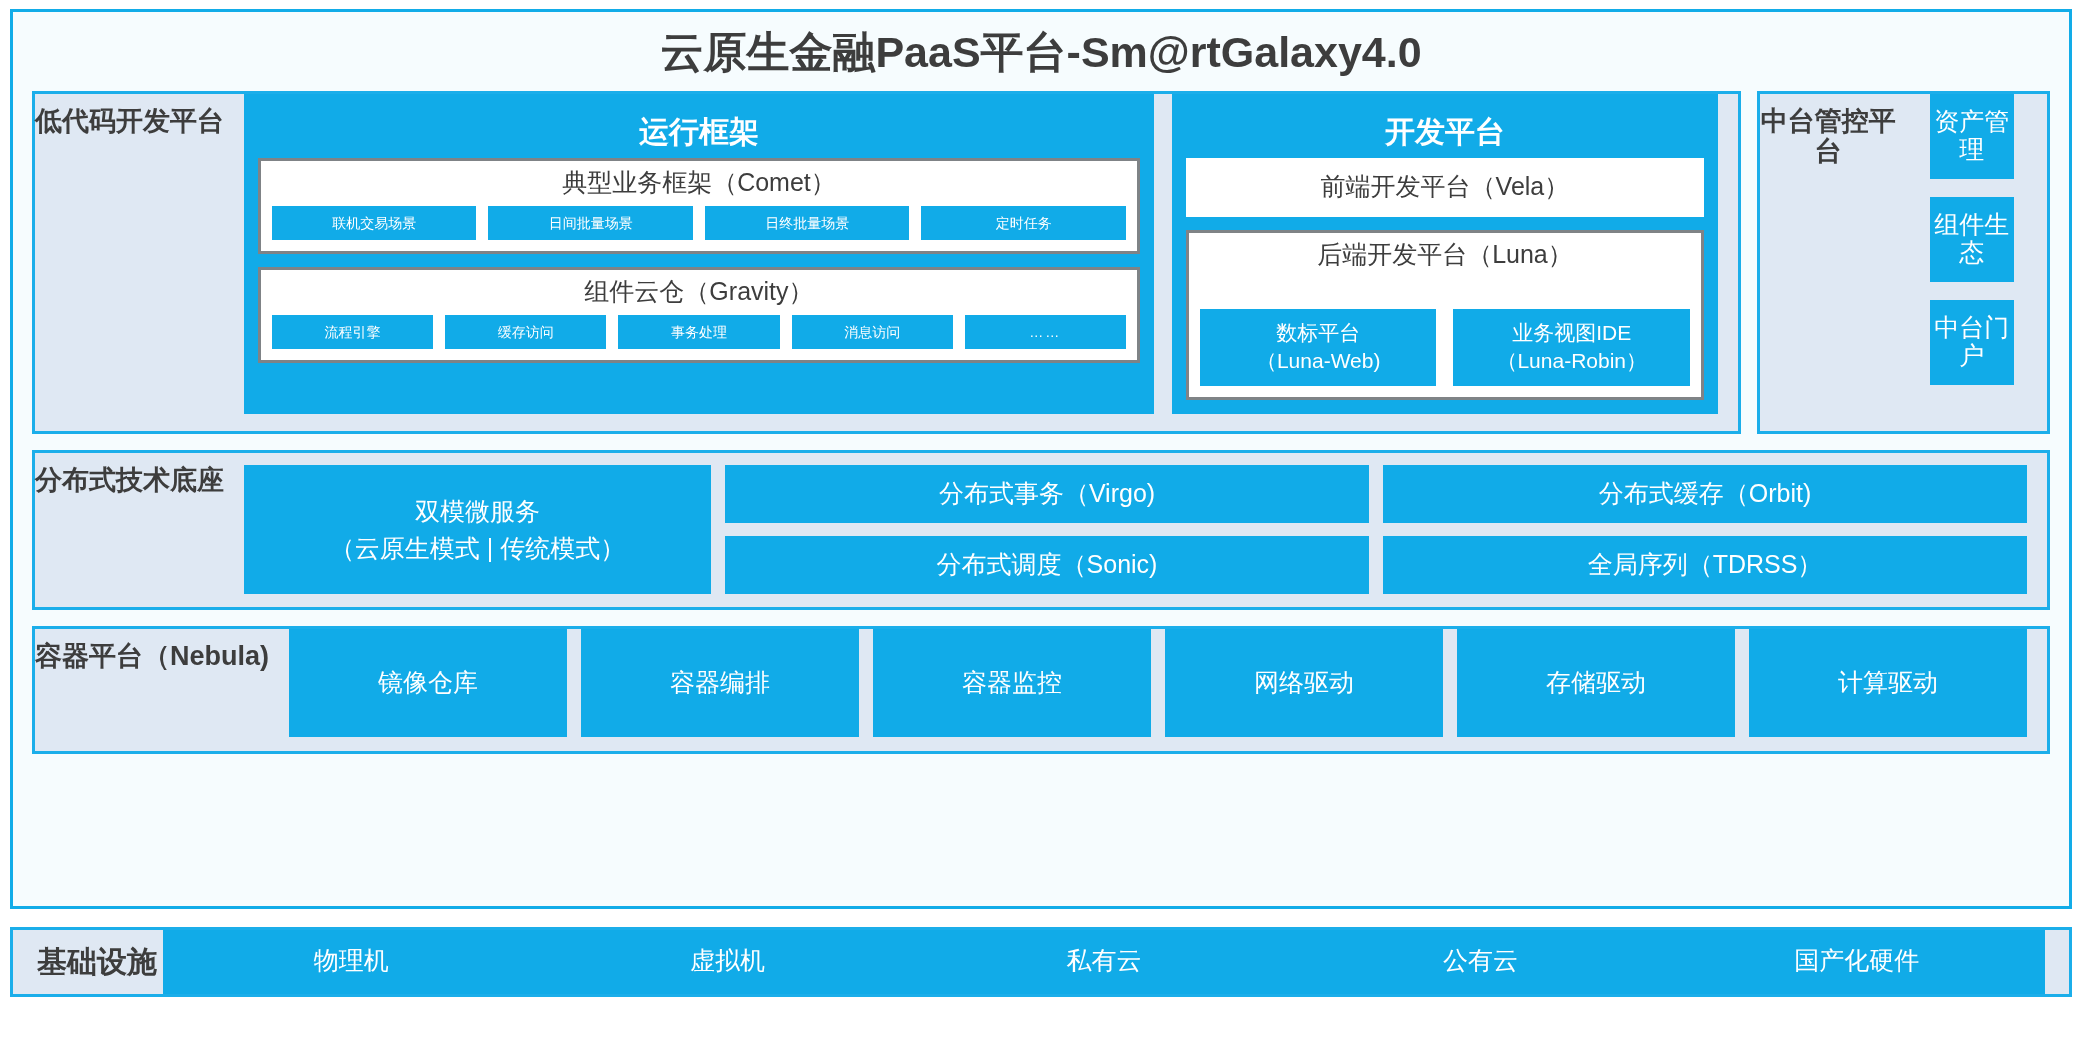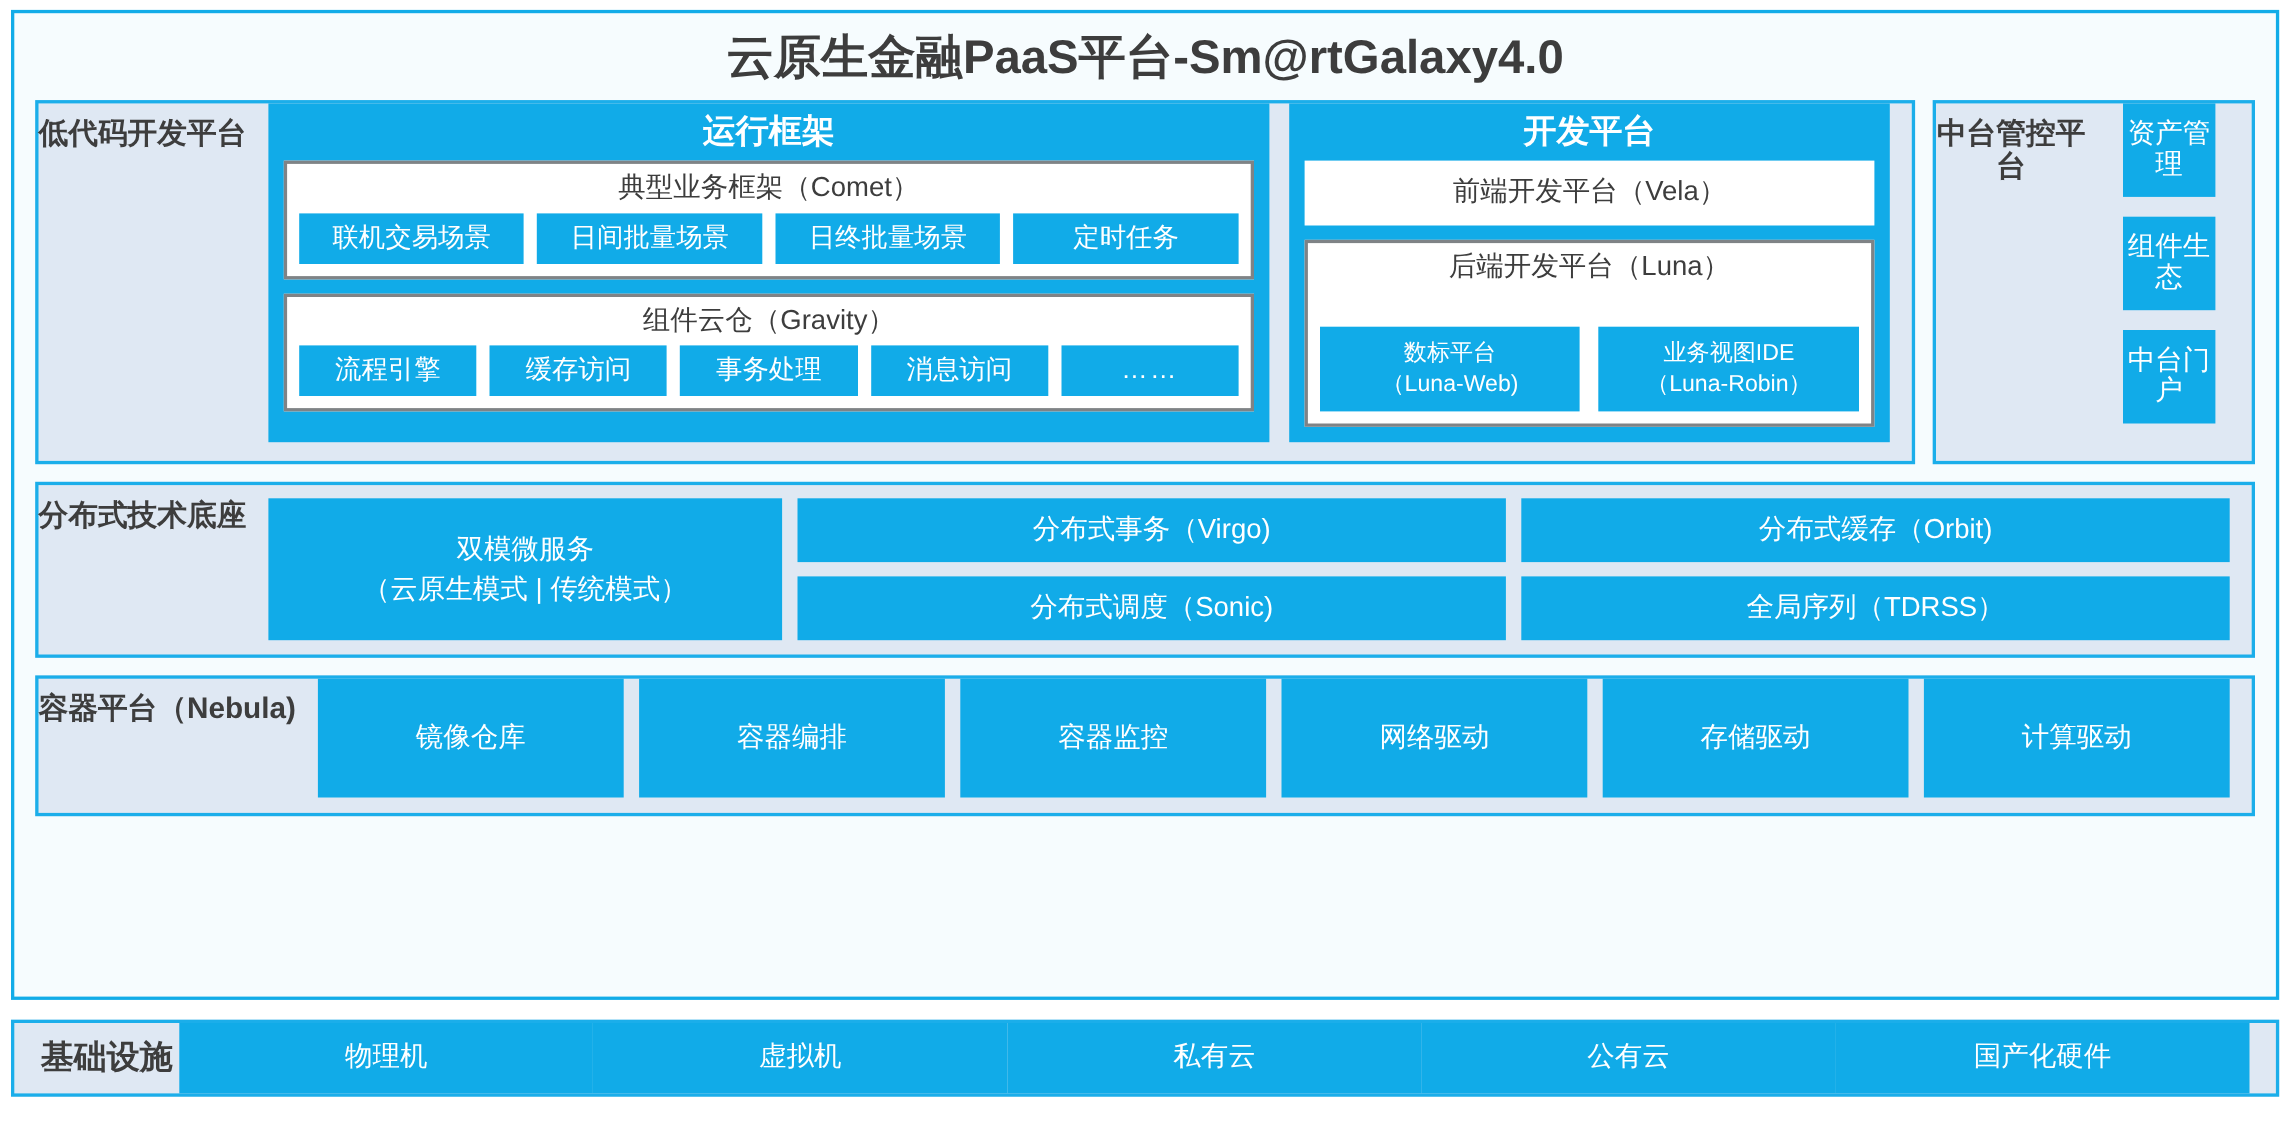--- a/index.html
+++ b/index.html
@@ -87,20 +87,21 @@
     padding: 0 14px 14px 14px;
     box-sizing: border-box;
   }
   .cyan-block-title {
     text-align: center;
     color: #ffffff;
     font-size: 30px;
     font-weight: bold;
     padding: 9px 0 10px 0;
     line-height: 1.1;
+    margin-top: 12px;
   }
 
   .runtime-block { flex: 1 1 62.5%; }
   .devplat-block { flex: 1 1 37.5%; }
 
   
   .white-card {
     background: #ffffff;
     border: 3px solid #7f8386;
     box-sizing: border-box;
@@ -117,21 +118,21 @@
     line-height: 1.1;
   }
 
   .chip-row {
     display: flex;
     gap: 12px;
   }
   .chip {
     background: #11ABE8;
     color: #ffffff;
-    font-size: 24px;
+    font-size: 14px;
     display: flex;
     align-items: center;
     justify-content: center;
     text-align: center;
     flex: 1 1 0;
     padding: 9px 4px;
     line-height: 1.15;
     box-sizing: border-box;
     white-space: nowrap;
   }

